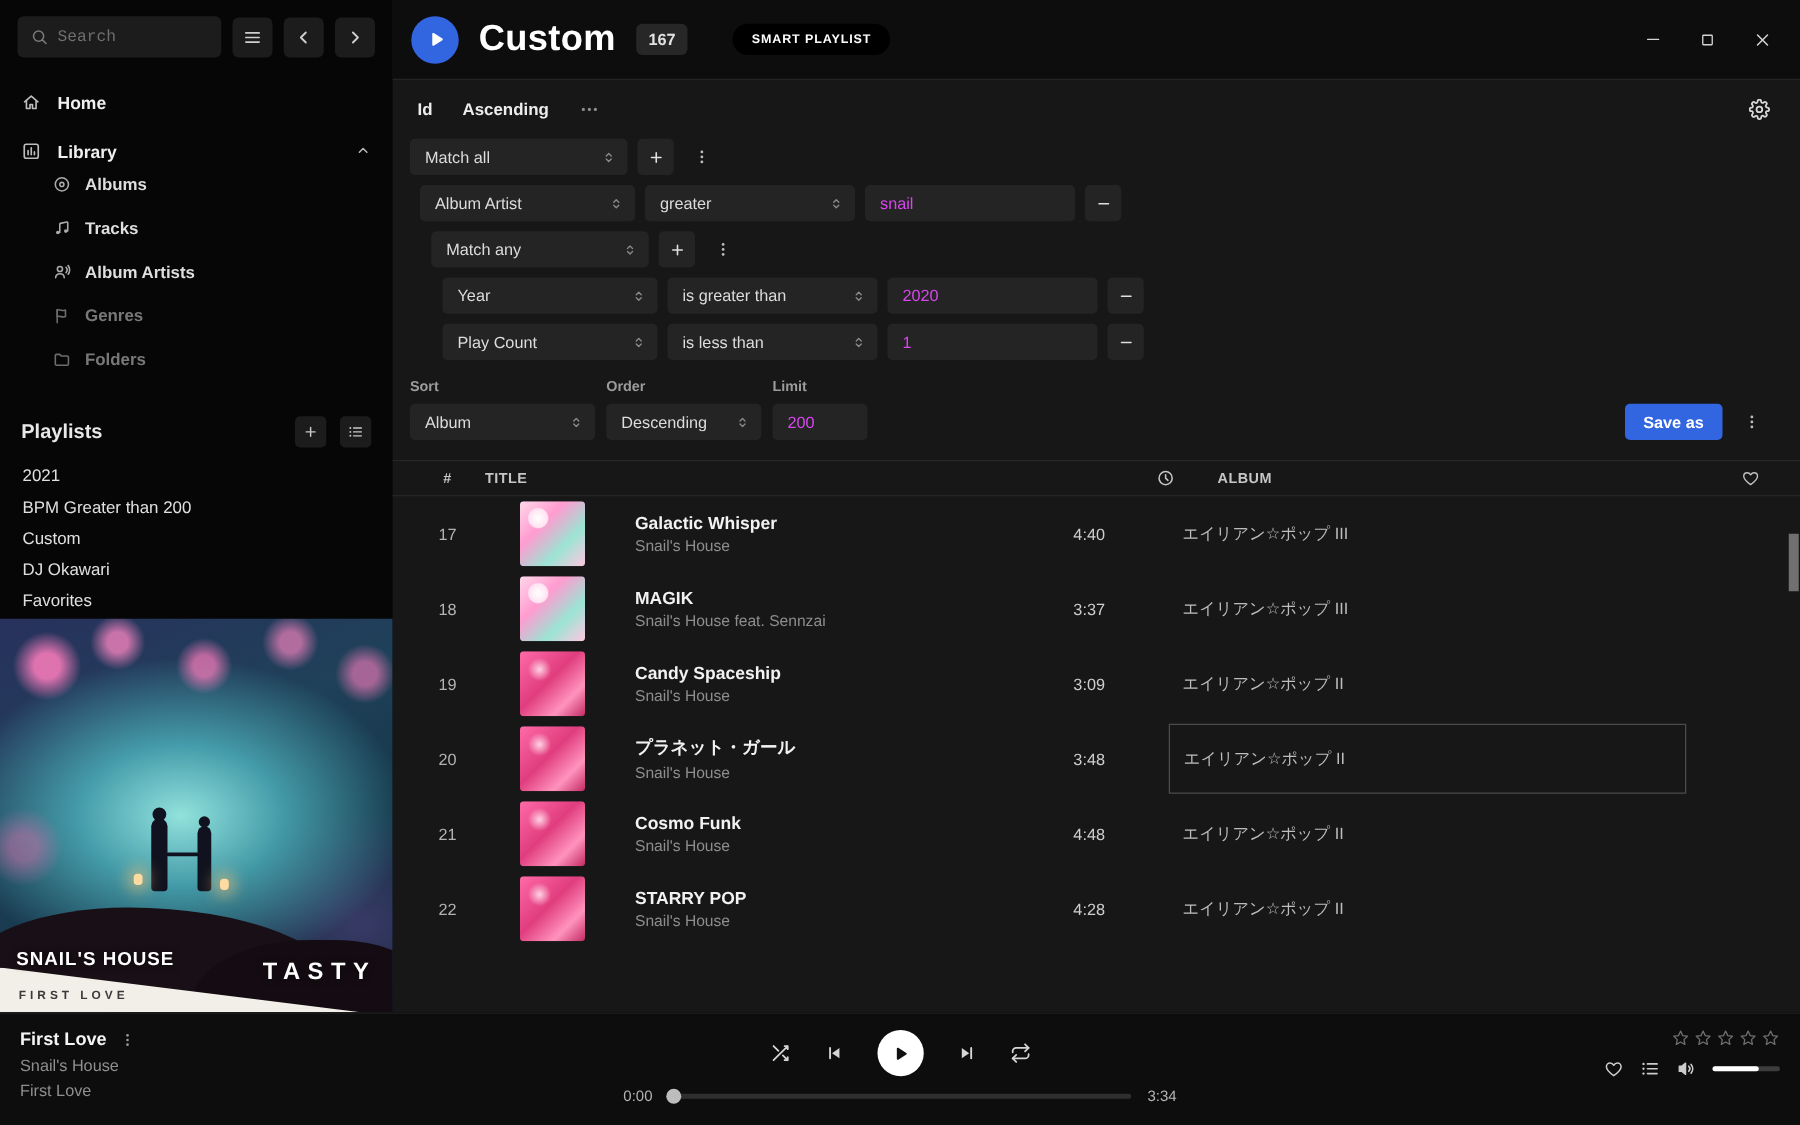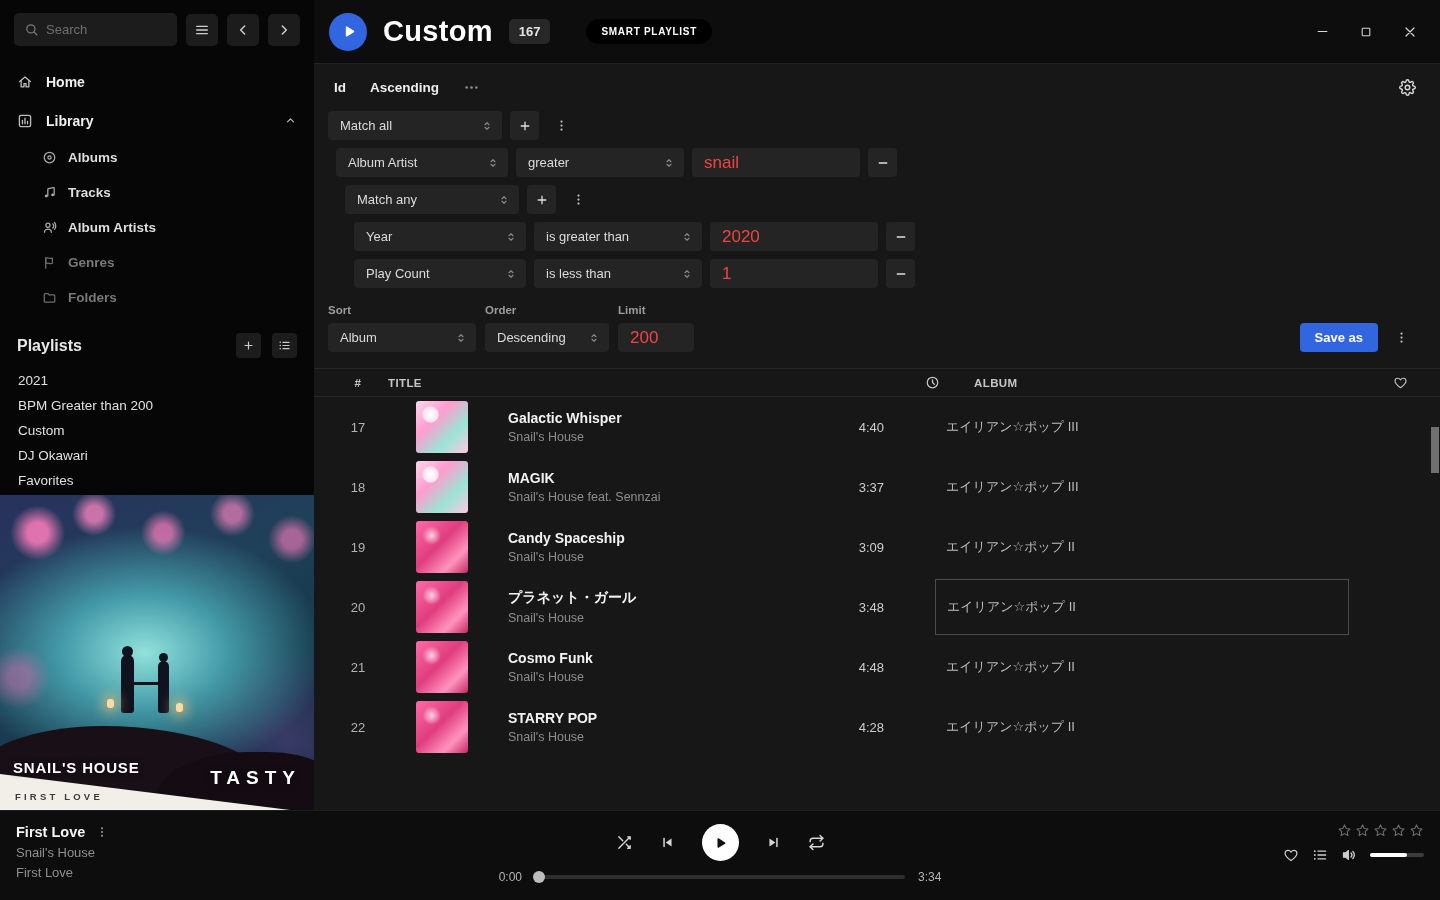--- a/index.html
+++ b/index.html
@@ -6,28 +6,28 @@
   html,body { width:1440px; height:900px; background:#000; overflow:hidden;
     font-family:"Liberation Sans","DejaVu Sans",sans-serif; color:#e8e8e8; }
   .app { width:1440px; height:900px; display:flex; flex-direction:column; }
   .top { flex:1; display:flex; min-height:0; }
   .ic { display:inline-block; vertical-align:middle; flex-shrink:0; }
 
   
   .sidebar { width:314px; background:#060606; display:flex; flex-direction:column; flex-shrink:0; }
   .sb-top { display:flex; align-items:center; gap:9px; padding:13px 14px 10px; }
   .searchbox { width:163px; height:33px; background:#1c1c1c; border-radius:5px; display:flex; align-items:center; padding:0 10px; gap:7px; color:#7a7a7a; }
-  .searchbox input { background:transparent; border:none; outline:none; color:#d946ef; font-size:13px; width:100%; font-family:Liberation Sans, sans-serif; }
+  .searchbox input { background:transparent; border:none; outline:none; color:#d946ef; font-size:13px; width:100%; font-family:Liberation Mono, monospace; }
   .searchbox input::placeholder { color:#6f6f6f; }
   .sq-btn { width:32px; height:32px; background:#1c1c1c; border:none; border-radius:5px; color:#cfcfcf; display:flex; align-items:center; justify-content:center; cursor:pointer; }
   .nav { padding-top:6px; }
   .nav-item { height:39px; display:flex; align-items:center; gap:13px; padding:0 17px; font-size:14px; font-weight:700; color:#f0f0f0; cursor:pointer;text-align:center; }
   .nav-item .ic { color:#bdbdbd; }
   .nav-caret { margin-left:auto; color:#9a9a9a; }
-  .sub-item { height:35px; display:flex; align-items:center; gap:11px; padding:0 17px 0 42px; font-size:13.5px; font-weight:600; color:#dedede; cursor:pointer; }
+  .sub-item { height:35px; display:flex; align-items:flex-start; gap:11px; padding:0 17px 0 42px; font-size:13.5px; font-weight:600; color:#dedede; cursor:pointer; }
   .sub-item .ic { color:#ababab; }
   .sub-item.dim { color:#787878; } .sub-item.dim .ic { color:#6d6d6d; }
   .pl-head { display:flex; align-items:center; margin:18px 17px 10px; }
   .pl-title { font-size:16px; font-weight:700; color:#e8e8e8; }
   .pl-actions { margin-left:auto; display:flex; gap:11px; }
   .pl-btn { width:25px; height:25px; background:#1c1c1c; border:none; border-radius:4px; color:#c9c9c9; display:flex; align-items:center; justify-content:center; cursor:pointer; }
   .pl-item { height:25px; display:flex; align-items:center; padding:0 18px; font-size:13.5px; color:#e0e0e0; cursor:pointer; }
 
   
   .art { margin-top:auto; width:314px; height:315px; position:relative; overflow:hidden; cursor:pointer;
@@ -74,21 +74,21 @@
   .qe { padding:0 24px 0 14px; flex-shrink:0; }
   .qe-head { height:45px; display:flex; align-items:center; gap:15px; }
   .qe-collapse { width:31px; height:22px; background:#202020; border:none; border-radius:4px; color:#c9c9c9; display:flex; align-items:center; justify-content:center; cursor:pointer; }
   .qe-title { font-size:14px; font-weight:600; color:#dcdcdc; }
   .qe-row { display:flex; align-items:center; gap:8px; margin-bottom:8px; }
   .select { height:29px; background:#242424; border-radius:4px; display:flex; align-items:center; padding:0 9px 0 12px; font-size:13px; color:#dcdcdc; cursor:pointer; }
   .select .sel-text { flex:1; white-space:nowrap; overflow:hidden; }
   .select .ud { color:#8a8a8a; }
   .w-match{width:174px}.w-field{width:172px}.w-op{width:168px}.w-val{width:168px}
   .w-sort{width:148px}.w-order{width:124px}.w-limit{width:76px}
-  .qinput { height:29px; background:#242424; border:none; border-radius:4px; color:#ef4444; font-size:17px; padding:0 12px; font-family:inherit; outline:none; }
+  .qinput { height:29px; background:#242424; border:none; border-radius:4px; color:#d946ef; font-size:13px; padding:0 12px; font-family:inherit; outline:none; }
   .icon-btn { width:29px; height:29px; background:#242424; border:none; border-radius:4px; color:#e0e0e0; display:flex; align-items:center; justify-content:center; cursor:pointer; }
   .ghost-btn { background:transparent; color:#bdbdbd; }
   .ind-1{margin-left:8px}.ind-g{margin-left:17px}.ind-2{margin-left:26px}
 
   .sortbar { display:flex; align-items:flex-end; gap:9px; padding:8px 24px 0 14px; flex-shrink:0; }
   .sb-group { display:flex; flex-direction:column; gap:7px; }
   .sb-label { font-size:11.5px; color:#9c9c9c; font-weight:600; }
   .save-btn { margin-left:auto; height:29px; padding:0 15px; background:var(--accent,#3166e0); color:#fff; border:none; border-radius:4px; font-size:13px; font-weight:700; cursor:pointer; font-family:inherit; }
 
   .table { flex:1; display:flex; flex-direction:column; margin-top:16px; position:relative; min-height:0; }

